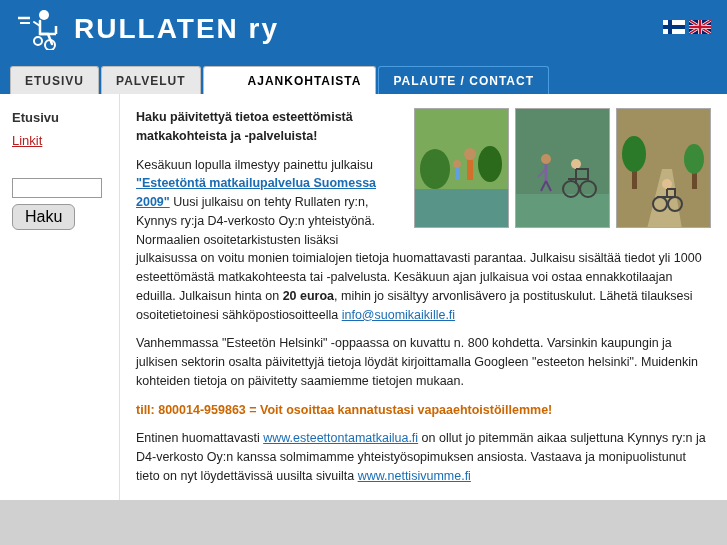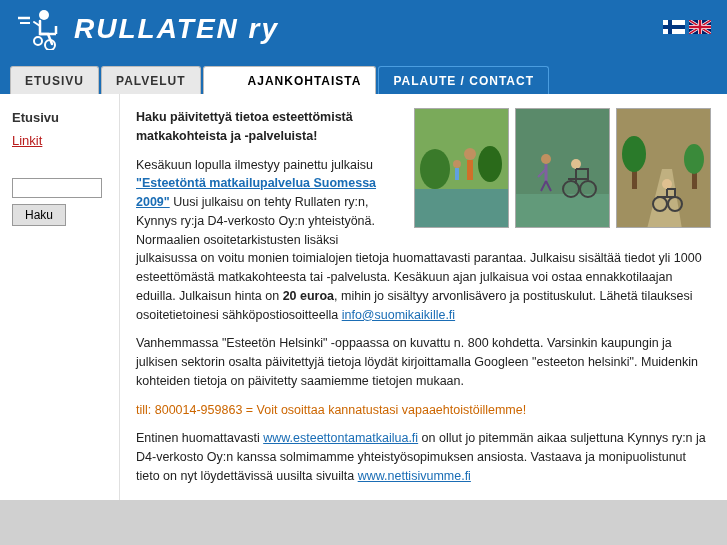--- a/index.html
+++ b/index.html
@@ -14,21 +14,20 @@
       width: 727px;
       background: #ffffff;
     }
     
     #header {
       background: #1a6db5;
       padding: 8px 16px;
       display: flex;
       align-items: center;
       height: 58px;
-      font-style: italic;
     }
     #header-logo-icon {
       width: 48px;
       height: 42px;
       margin-right: 10px;
       position: relative;
     }
     #header-title {
       color: white;
       font-size: 28px;
@@ -120,23 +119,23 @@
       border: 1px solid #999;
       padding: 2px 4px;
       font-size: 12px;
       margin-bottom: 6px;
       display: block;
     }
     #sidebar-search-button {
       background: #e0e0e0;
       border: 1px solid #999;
       padding: 3px 12px;
-      font-size: 12px;
+      font-size: 16px;
       cursor: pointer;
-      border-radius: 0;
+      border-radius: 6px;
     }
     
     #content {
       flex: 1;
       padding: 14px 16px;
       background: #ffffff;
     }
     #content-body {
       font-size: 12.5px;
       color: #222;
@@ -175,21 +174,21 @@
       height: 100%;
     }
     .img-placeholder-3 {
       background: linear-gradient(135deg, #c0b080 0%, #8a9070 50%, #6a8060 100%);
       width: 100%;
       height: 100%;
     }
 
     #tell-line {
       color: #cc6600;
-      font-weight: normal;
+      font-weight: bold;
       margin: 6px 0;
       font-size: 12.5px;
     }
     #bottom-section {
       margin-top: 10px;
       font-size: 12.5px;
       line-height: 1.5;
     }
     .clearfix::after {
       content: '';

